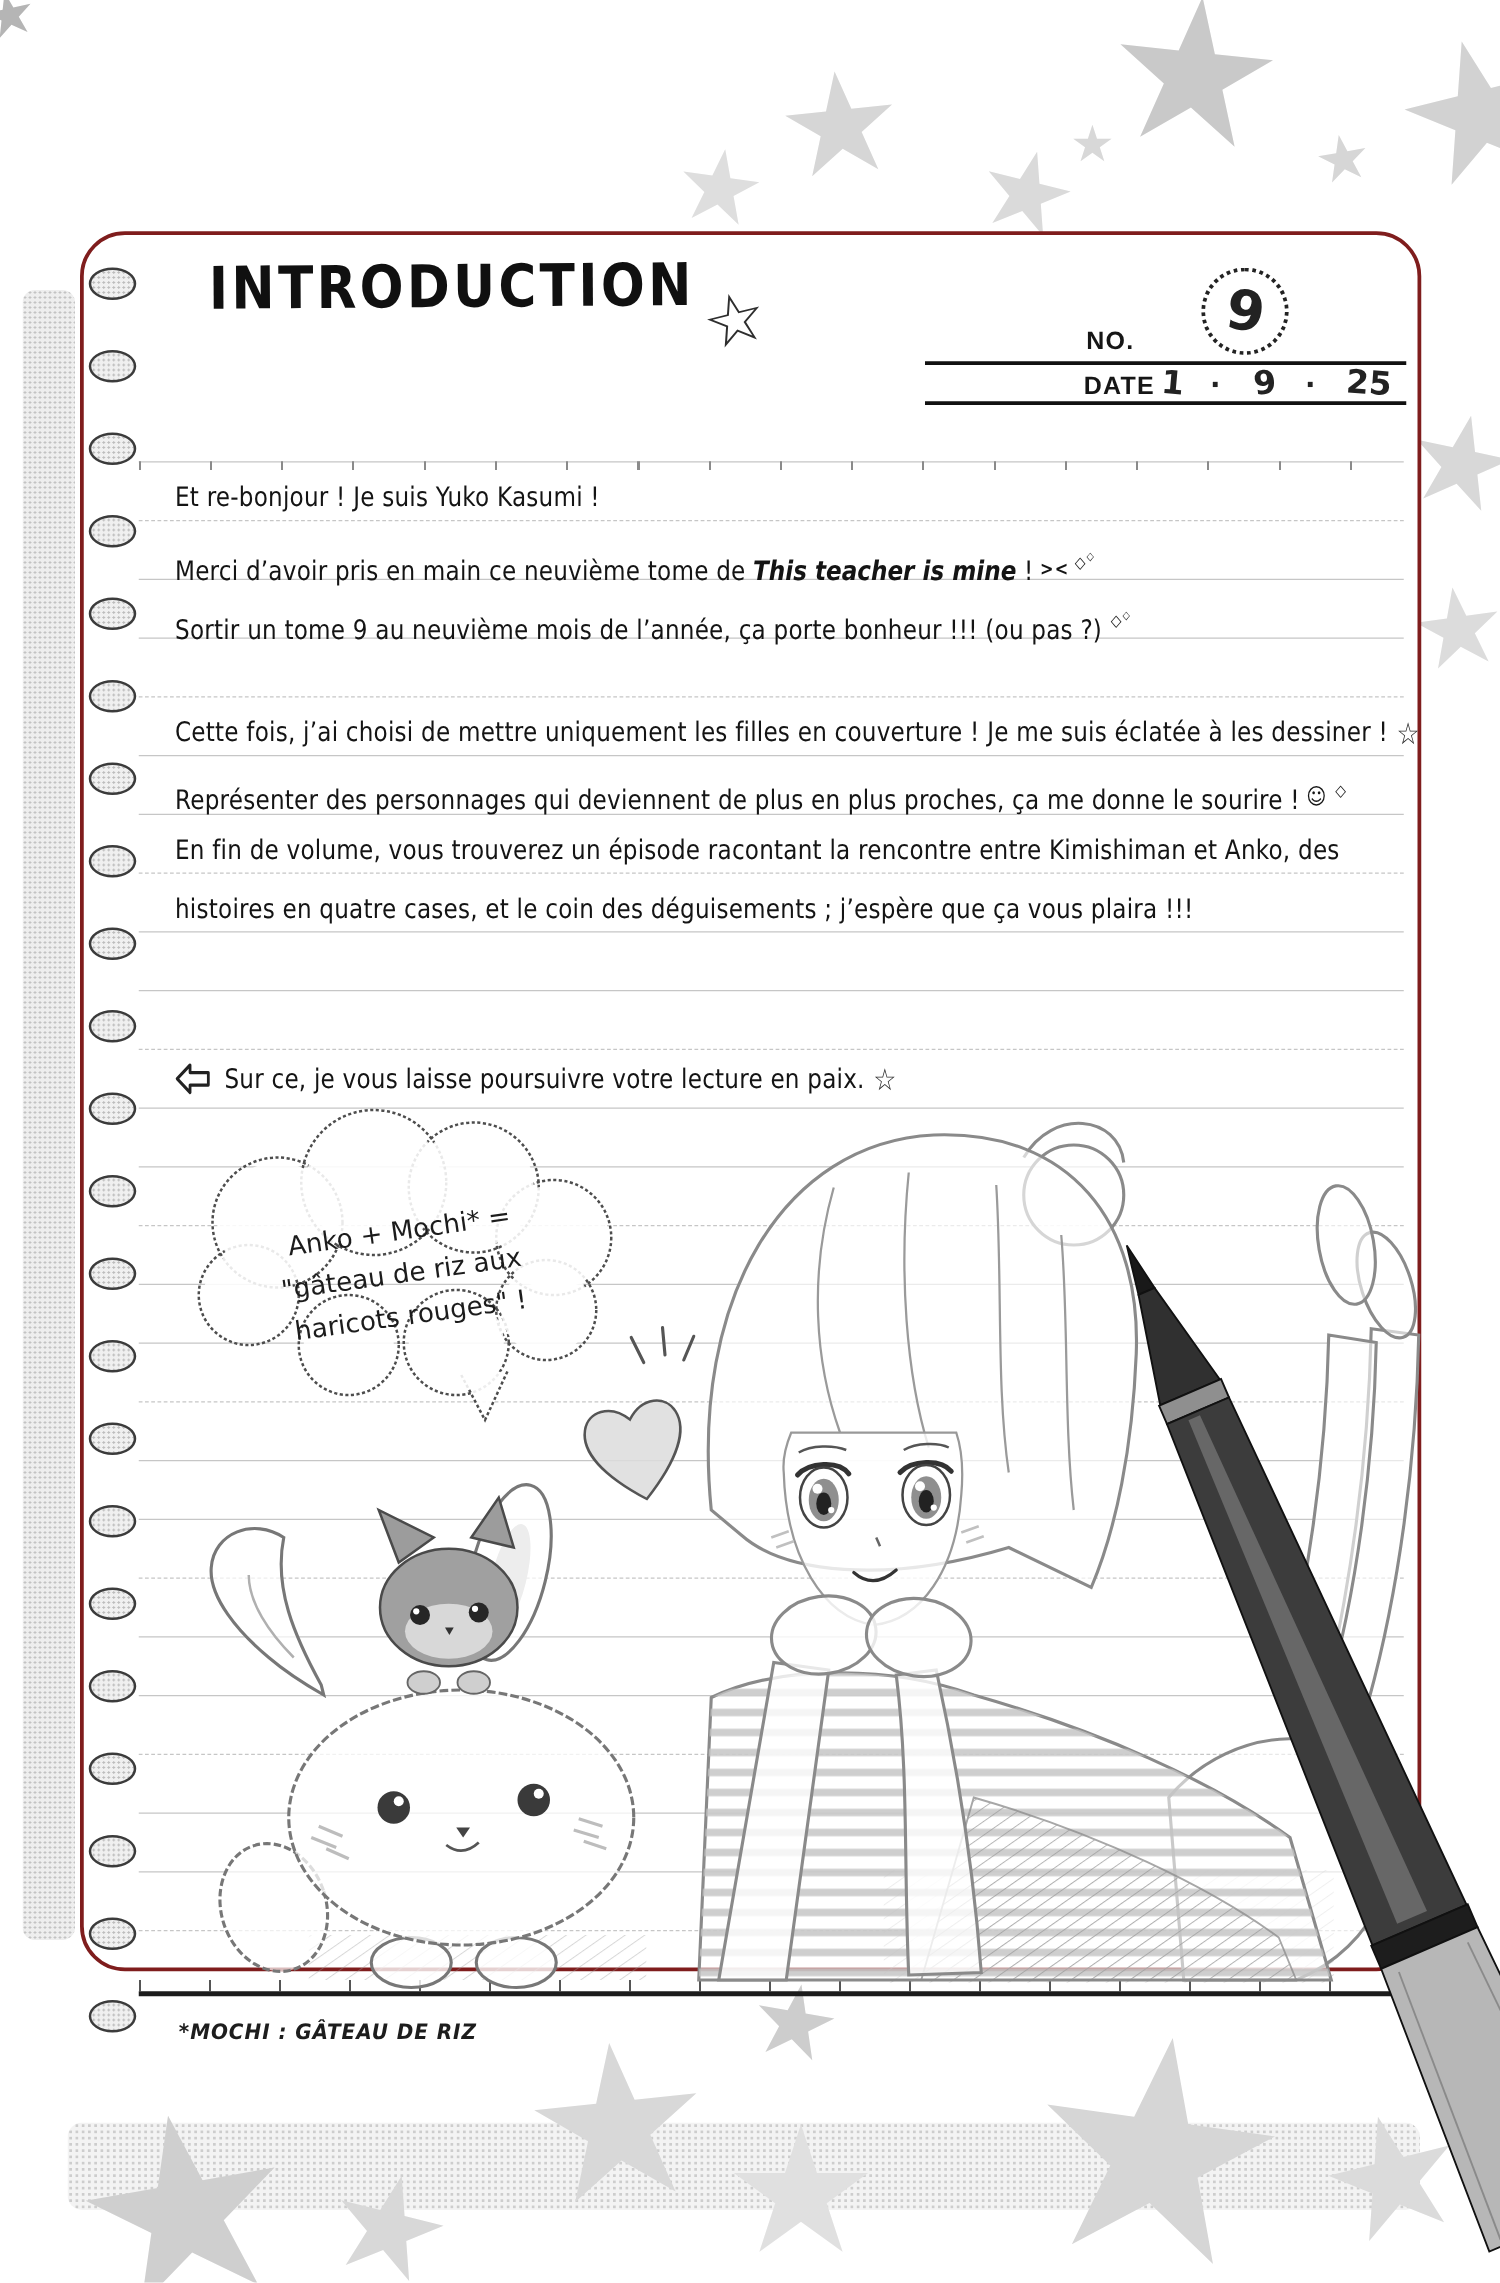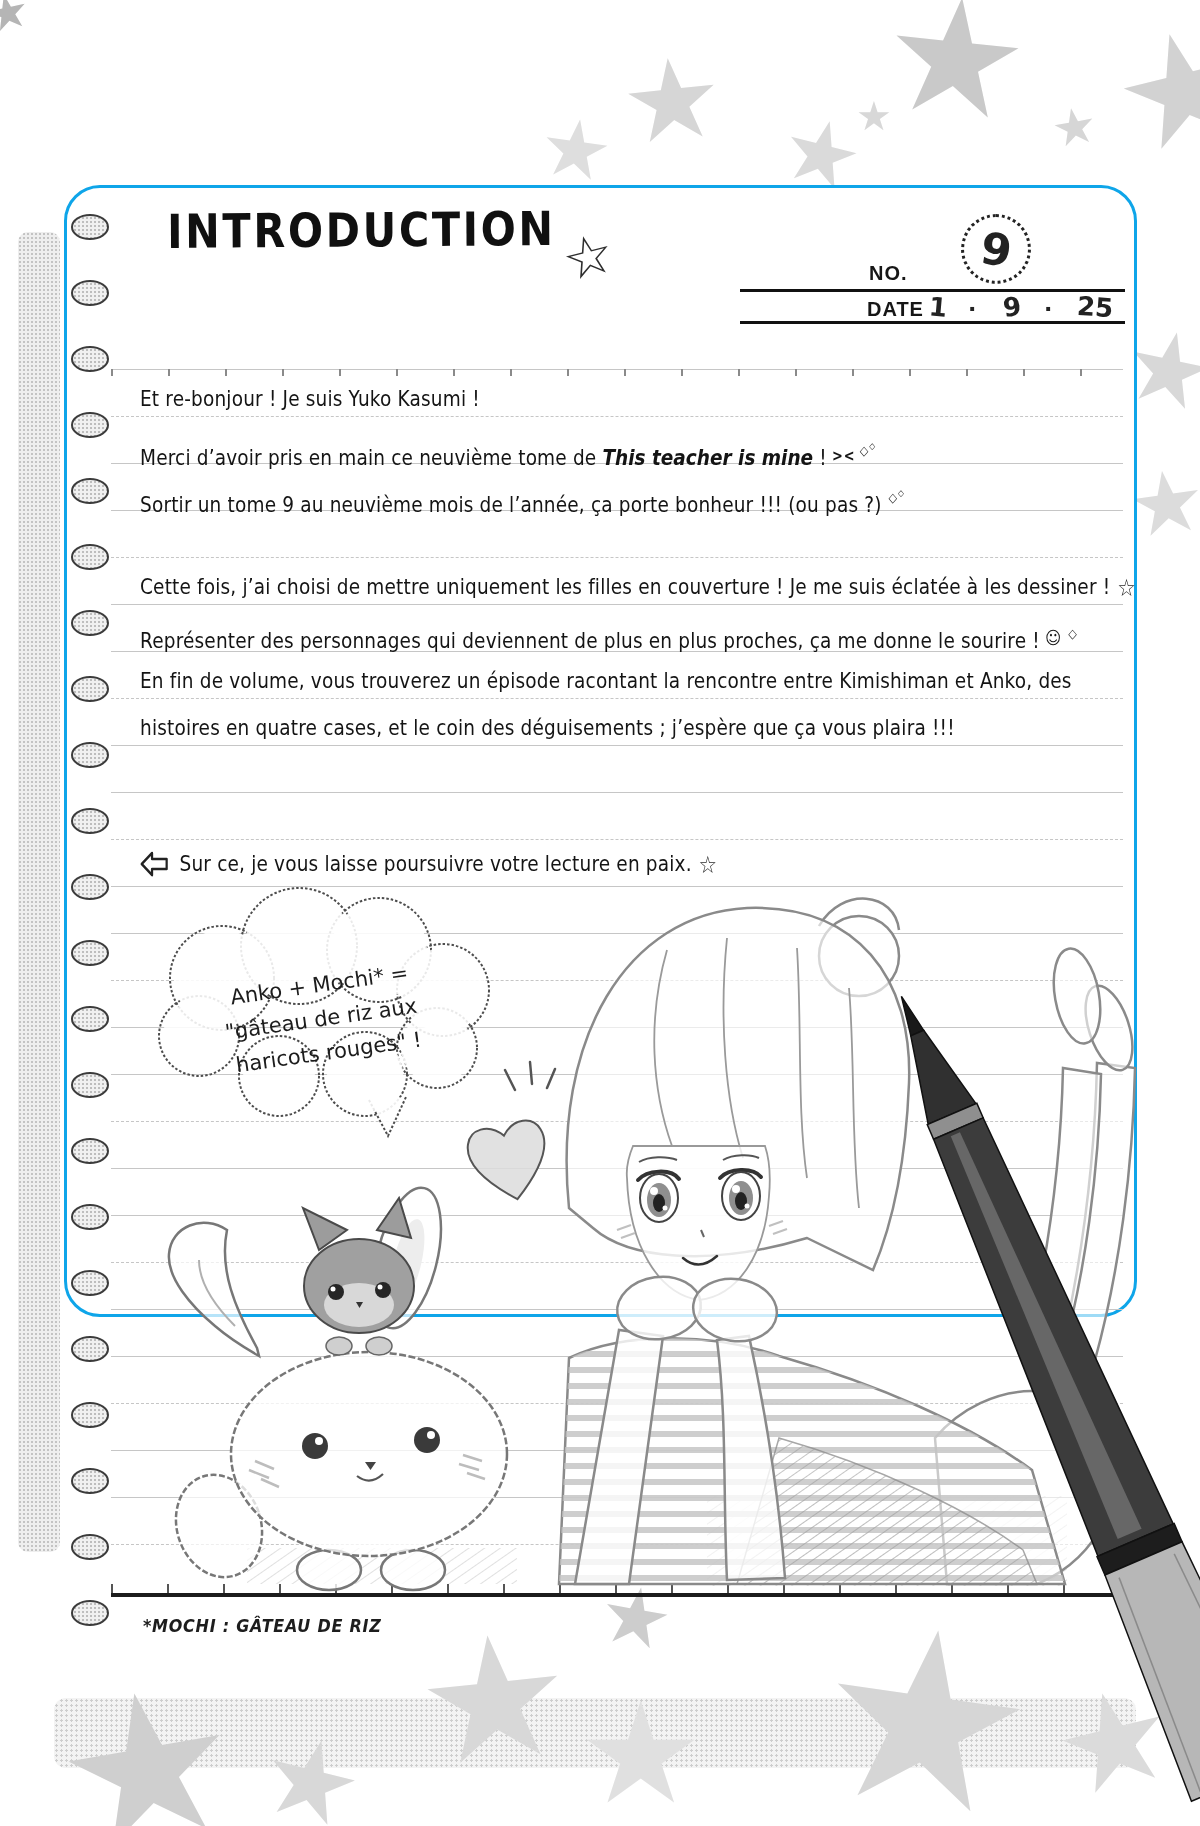--- a/index.html
+++ b/index.html
@@ -15,22 +15,22 @@
     border-radius:10px;z-index:0;
     background-image:radial-gradient(#c3c3c3 1.1px,transparent 1.1px);
     background-size:4px 4px;background-color:#eeeeee;}
 
   
   .shadow-band{position:absolute;left:54px;top:1698px;width:1082px;height:70px;
     z-index:0;background-image:radial-gradient(#cdcdcd 1.2px,transparent 1.2px);
     background-size:5px 5px;background-color:#f3f3f3;border-radius:12px;}
 
   
-  .page{position:absolute;left:64px;top:185px;width:1073px;height:1132px;
-    background:#ffffff;border:3px solid #0ea5e9;border-radius:36px;
+  .page{position:absolute;left:64px;top:185px;width:1073px;height:1392px;
+    background:#ffffff;border:3px solid #7f1d1d;border-radius:36px;
     box-sizing:border-box;z-index:1;}
 
   .hole{position:absolute;left:4px;width:38px;height:26px;border:2px solid #3b3b3b;
     border-radius:50%;box-sizing:border-box;
     background-image:radial-gradient(#bdbdbd 1px,transparent 1px);
     background-size:4px 4px;background-color:#f0f0f0;}
 
   .rule{position:absolute;left:44px;width:1012px;height:0;
     border-top:1.6px solid #c6c6c6;}
   .rule.dashed{border-top-style:dashed;}

